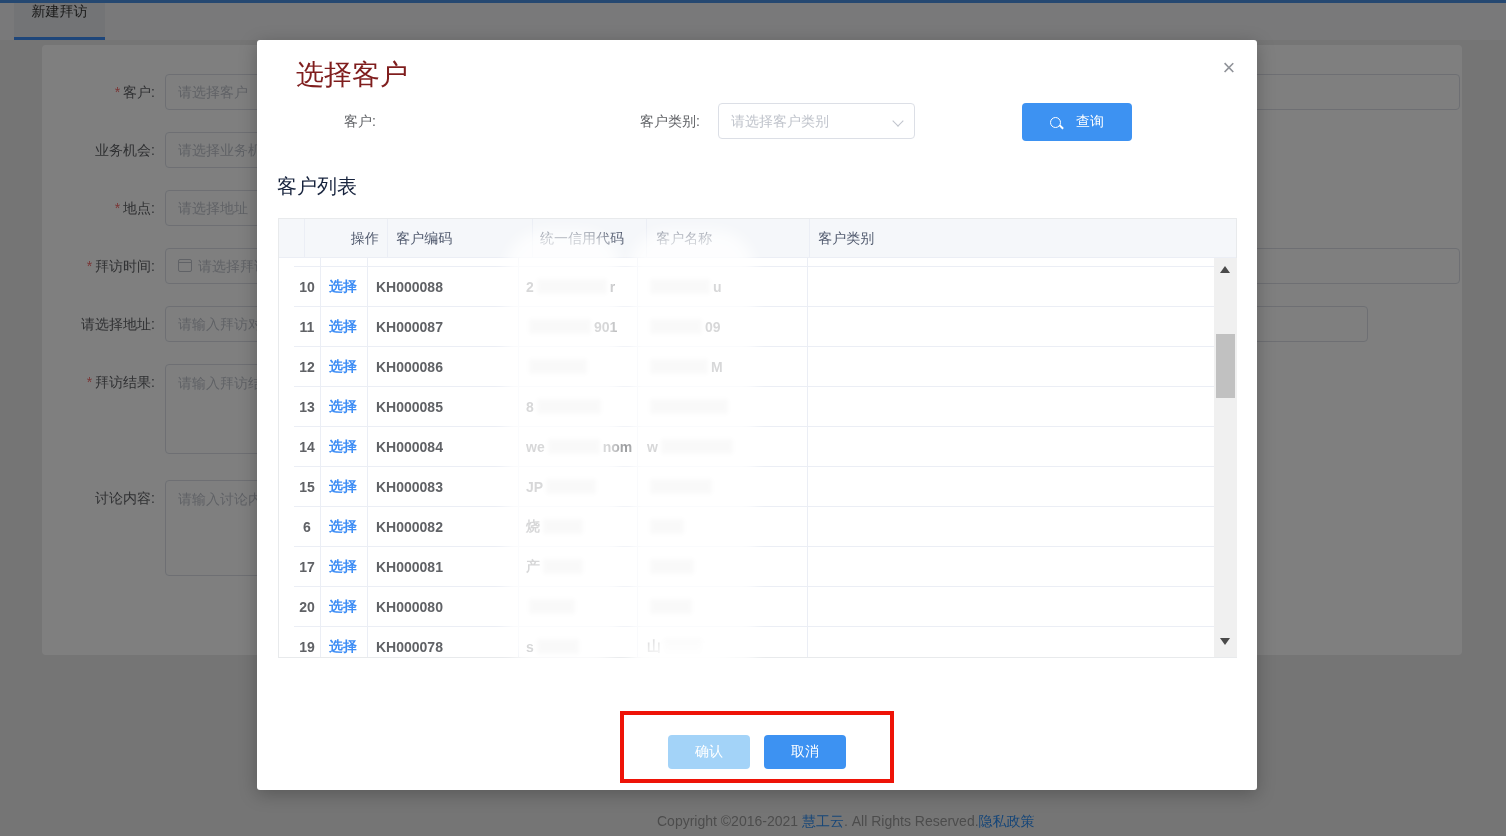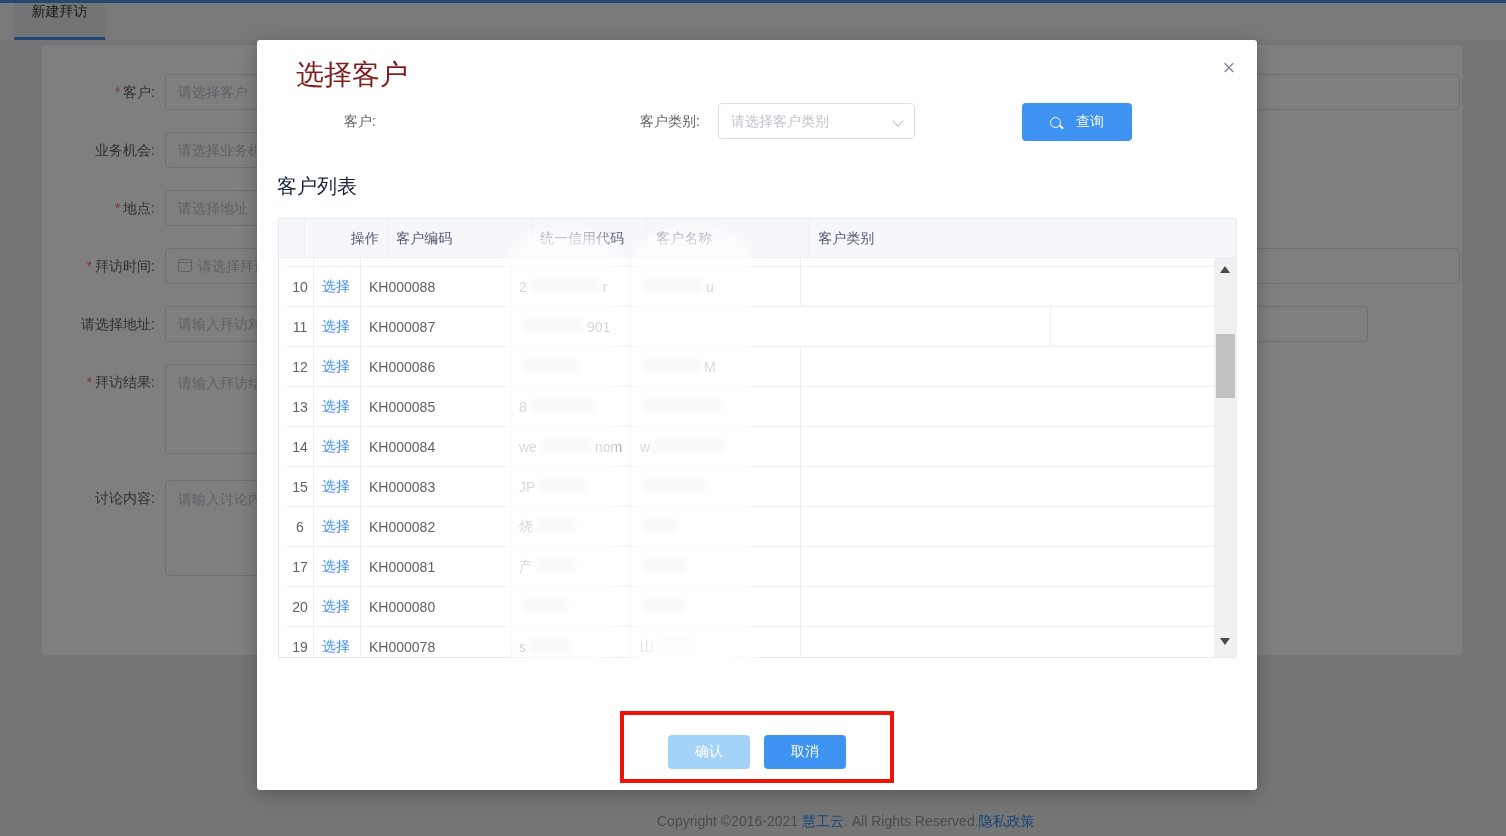--- a/index.html
+++ b/index.html
@@ -49,21 +49,21 @@
   .thead{display:flex;height:39px;background:#f5f7fa;border-bottom:1px solid #ebeef5;
          font-size:14px;color:#515a6e;line-height:38px;box-sizing:border-box;}
   .thead>div{box-sizing:border-box;padding-left:8px;border-right:1px solid #ebeef5;overflow:hidden;white-space:nowrap;}
   .thead>div:last-child{border-right:none;}
   .h-no{width:27px;padding-left:0!important;}
   .h-act{width:47px;margin-left:38px;}
   .h-code{width:151px;}
   .h-credit{width:119px;padding-left:7px!important;}
   .h-name{width:170px;padding-left:9px!important;}
   .h-cat{width:445px;}
-  .tbody{position:absolute;left:8px;top:39px;width:934px;height:399px;overflow:hidden;}
+  .tbody{position:absolute;left:15px;top:39px;width:934px;height:399px;overflow:hidden;font-weight:bold;}
   .row{display:flex;height:40px;align-items:center;font-size:14px;color:#606266;
        border-bottom:1px solid #ebeef5;box-sizing:border-box;}
   .row>div{box-sizing:border-box;height:100%;display:flex;align-items:center;border-right:1px solid #ebeef5;
            overflow:hidden;white-space:nowrap;}
   .sliver{height:9px;}
   .c-no{width:27px;justify-content:center;}
   .c-act{width:47px;padding-left:8px;}
   .c-act span{color:#3d8df5;cursor:pointer;}
   .c-code{width:151px;padding-left:8px;}
   .c-credit{width:119px;padding-left:7px;}
@@ -193,20 +193,25 @@
     <div class="c-no">11</div>
     <div class="c-act">
               <span>选择</span>
             </div>
     <div class="c-code">KH000087</div>
     <div class="c-credit">
       <span class="frag-l"></span>
       <span class="blur" style="width: 62px;"></span>
       <span class="frag-r">901</span>
     </div>
+    <div class="c-name">
+      <span class="frag-l"></span>
+      <span class="blur" style="width: 52px;"></span>
+      <span class="frag-r">09</span>
+    </div>
     <div class="c-cat"></div>
   </div>
           <div class="row">
     <div class="c-no">12</div>
     <div class="c-act">
               <span>选择</span>
             </div>
     <div class="c-code">KH000086</div>
     <div class="c-credit">
       <span class="frag-l"></span>

